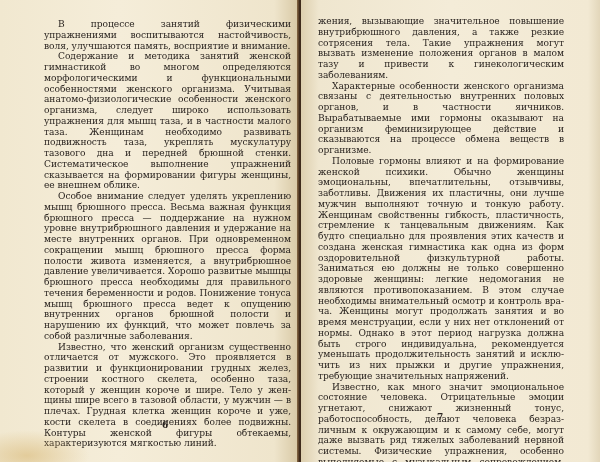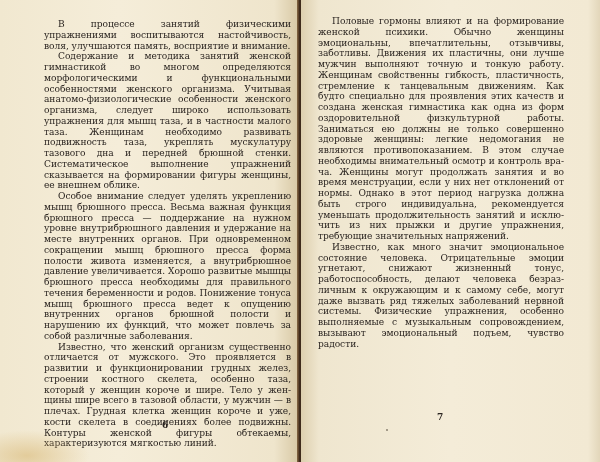--- a/index.html
+++ b/index.html
@@ -37,19 +37,21 @@
     </div>
     <div class="page-num pn-left">6</div>
     <div class="stain"></div>
   </div>
 
   <div class="gutter"></div>
 
   <div class="page page-right">
   </div>
   <div class="text text-right">
+    <p class="cont">жения, вызывающие значительное повышение внутрибрюш­ного давления, а также резкие сотрясения тела. Такие упражнения могут вызвать изменение положения органов в малом тазу и привести к гинекологическим заболеваниям.</p>
+    <p>Характерные особенности женского организма связаны с деятельностью внутренних половых органов, и в частнос­ти яичников. Вырабатываемые ими гормоны оказывают на организм феминизирующее действие и сказываются на про­цессе обмена веществ в организме.</p>
     <p>Половые гормоны влияют и на формирование женской психики. Обычно женщины эмоциональны, впечатлительны, отзывчивы, заботливы. Движения их пластичны, они лучше мужчин выполняют точную и тонкую работу. Женщинам свойственны гибкость, пластичность, стремление к танце­вальным движениям. Как будто специально для проявления этих качеств и создана женская гимнастика как одна из форм оздоровительной физкультурной работы. Заниматься ею должны не только совершенно здоровые женщины: лег­кие недомогания не являются противопоказанием. В этом случае необходимы внимательный осмотр и контроль вра­ча. Женщины могут продолжать занятия и во время менст­руации, если у них нет отклонений от нормы. Однако в этот период нагрузка должна быть строго индивидуальна, реко­мендуется уменьшать продолжительность занятий и исклю­чить из них прыжки и другие упражнения, требующие зна­чительных напряжений.</p>
     <p>Известно, как много значит эмоциональное состояние человека. Отрицательные эмоции угнетают, снижают жиз­ненный тонус, работоспособность, делают человека безраз­личным к окружающим и к самому себе, могут даже вы­звать ряд тяжелых заболеваний нервной системы. Физи­ческие упражнения, особенно выполняемые с музыкальным сопровождением, вызывают эмоциональный подъем, чувст­во радости.</p>
 
   </div>
   <div class="page-num pn-right">7</div>
   <div class="speck"></div>
 </div>
 
 </body></html>

